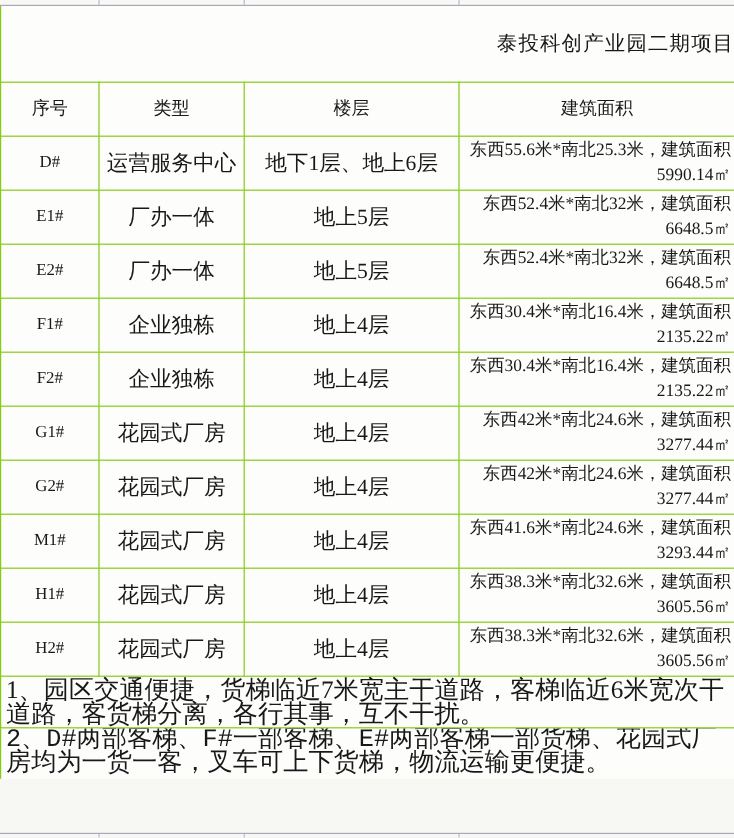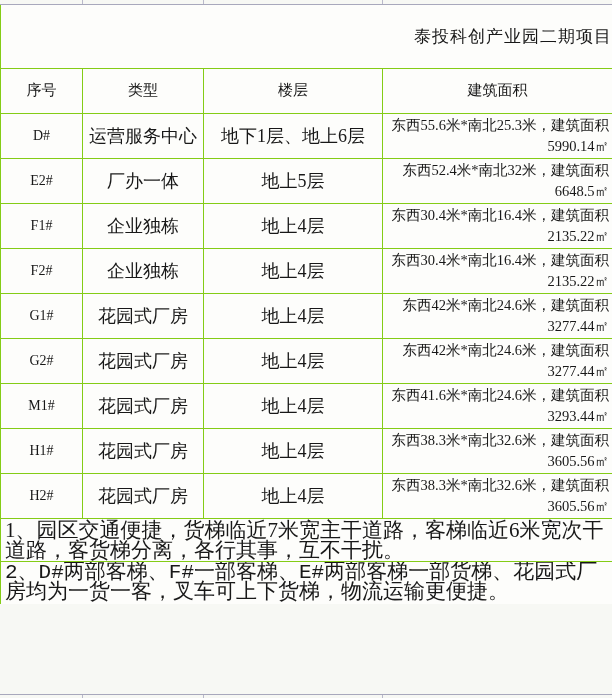--- a/index.html
+++ b/index.html
@@ -123,20 +123,26 @@
         <th>建筑面积</th>
       </tr>
 
     <tr class="data-row">
     <td class="cell-serial">D#</td>
     <td class="cell-type">运营服务中心</td>
     <td class="cell-floor">地下1层、地上6层</td>
     <td class="cell-area">东西55.6米*南北25.3米，建筑面积5990.14㎡</td>
   </tr>
         <tr class="data-row">
+    <td class="cell-serial">E1#</td>
+    <td class="cell-type">厂办一体</td>
+    <td class="cell-floor">地上5层</td>
+    <td class="cell-area">东西52.4米*南北32米，建筑面积6648.5㎡</td>
+  </tr>
+        <tr class="data-row">
     <td class="cell-serial">E2#</td>
     <td class="cell-type">厂办一体</td>
     <td class="cell-floor">地上5层</td>
     <td class="cell-area">东西52.4米*南北32米，建筑面积6648.5㎡</td>
   </tr>
         <tr class="data-row">
     <td class="cell-serial">F1#</td>
     <td class="cell-type">企业独栋</td>
     <td class="cell-floor">地上4层</td>
     <td class="cell-area">东西30.4米*南北16.4米，建筑面积2135.22㎡</td>

